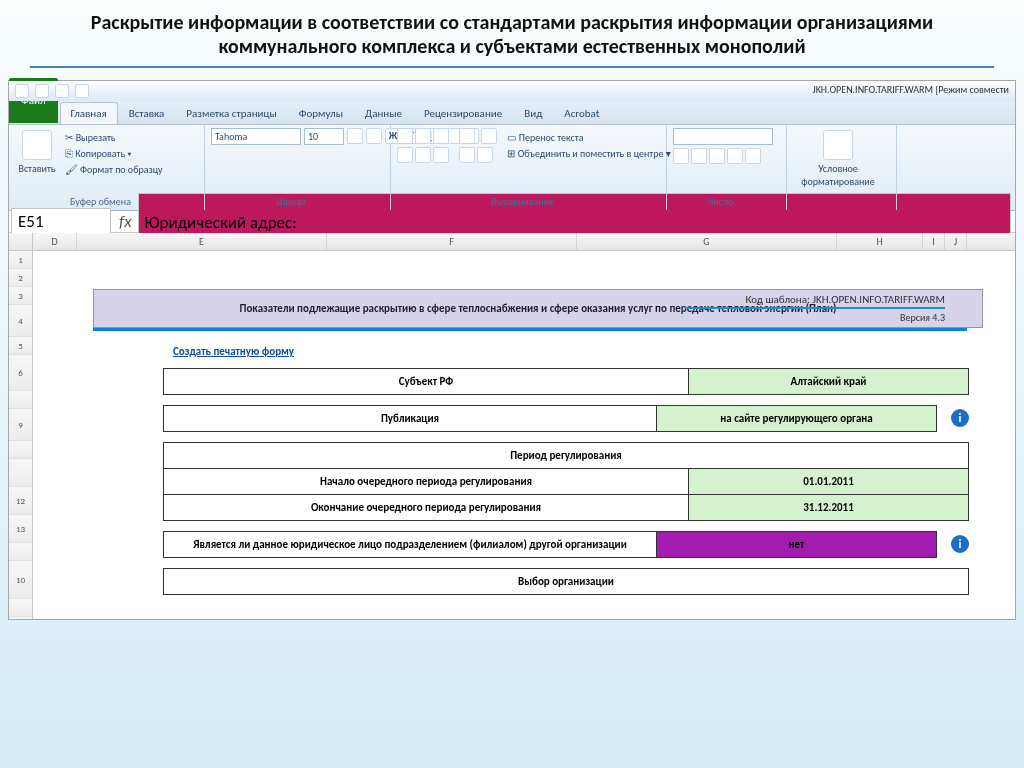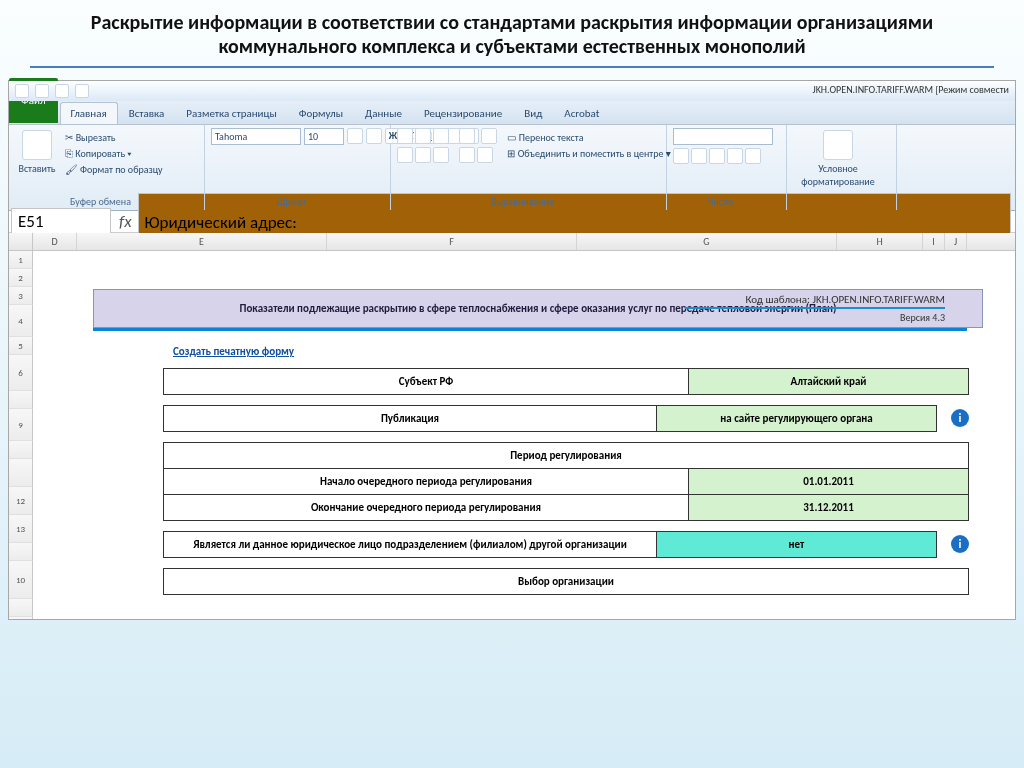--- a/index.html
+++ b/index.html
@@ -23,38 +23,38 @@
 .bigbtn .ico{width:30px;height:30px;margin:2px auto;border:1px solid #c8d6e6;background:#fff;border-radius:3px}
 .stackbtns{display:flex;flex-direction:column;gap:1px;padding-top:2px}
 .stackbtns div{white-space:nowrap;color:#2b4b71;padding:1px 2px}
 .sel{border:1px solid #a9bdd2;background:#fff;padding:1px 3px;font-size:10px;min-width:40px;display:inline-block}
 .fontrow{display:flex;gap:3px;margin-bottom:3px}
 .miniico{width:16px;height:16px;border:1px solid #c8d6e6;background:#fff;border-radius:2px;display:inline-block}
 .minirow{display:flex;gap:2px}
 .formulabar{display:flex;align-items:center;height:22px;border-bottom:1px solid #ccc;font-size:17px}
 .namebox{width:100px;border:1px solid #c4c4c4;margin:2px;padding:2px 6px;background:#fff}
 .fxlabel{padding:0 6px;font-style:italic;color:#555}
-.fxinput{flex:1;border:1px solid #c4c4c4;margin:3px 4px 2px 0;padding:18px 6px;background:#a16207}
+.fxinput{flex:1;border:1px solid #c4c4c4;margin:3px 4px 2px 0;padding:18px 6px;background:#be185d}
 .sheet{position:relative;background:#fff;height:386px;overflow:hidden}
 .colhdrs{display:flex;height:18px;background:linear-gradient(#f7f7f7,#e6e6e6);border-bottom:1px solid #c6c6c6;font-size:10px;color:#555}
 .rowhdr{width:24px;text-align:center;line-height:17px;border-right:1px solid #c6c6c6;background:linear-gradient(#f7f7f7,#e6e6e6);font-size:10px;color:#555;flex-shrink:0}
 .colh{border-right:1px solid #d4d4d4;text-align:center;line-height:17px}
 .colh.d{width:44px}.colh.e{width:250px}.colh.f{width:250px}.colh.g{width:260px}.colh.h{width:86px}.colh.i{width:22px}.colh.j{width:22px}
 .gridbody{position:relative}
 .tplcode{position:absolute;right:70px;top:4px;font-size:11px;color:#333}
 .tplcode-underline{height:2px;background:#1a8fc9;width:260px;position:absolute;right:70px;top:18px}
 .ver{position:absolute;right:70px;top:22px;font-size:10px;color:#333}
 .banner{margin:38px 32px 0 60px;border:1px solid #8c93b8;background:#d7d3ea;padding:12px 8px;font-size:11px;font-weight:700;text-align:center;color:#201c3d}
 .banner-under{height:3px;background:#0a83d6;margin:0 48px 0 60px}
 .linkcreate{margin:14px 0 10px 140px;font-size:11px;color:#104fa0;text-decoration:underline;font-weight:700;display:inline-block}
 .formtbl{margin:0 46px 0 130px}
 .frow{display:flex;margin-bottom:10px}
 .flabel{flex:1;border:1px solid #333;padding:6px 8px;font-size:11px;font-weight:700;text-align:center;background:#fff}
 .fval{width:280px;border:1px solid #333;border-left:none;padding:6px 8px;font-size:11px;text-align:center;background:#d5f2cf;font-weight:700}
-.fval.blue{background:#5eead4}
+.fval.blue{background:#a21caf}
 .periodhdr{border:1px solid #333;padding:6px;text-align:center;font-weight:700;font-size:11px;margin-bottom:0}
 .period-sub{display:flex}
 .period-sub .flabel{border-top:none}
 .period-sub .fval{border-top:none}
 .info-ico{width:18px;height:18px;border-radius:50%;background:#1a6fc4;color:#fff;font-weight:700;text-align:center;line-height:18px;font-size:12px;display:inline-block;margin-left:14px;margin-top:4px;flex-shrink:0}
 .rownums{position:absolute;left:0;top:18px;width:24px}
 .rownums div{height:18px;border-bottom:1px solid #e0e0e0;border-right:1px solid #c6c6c6;background:linear-gradient(#f7f7f7,#ececec);font-size:9px;color:#555;text-align:center;line-height:17px}
 </style>
 </head>
 <body>

